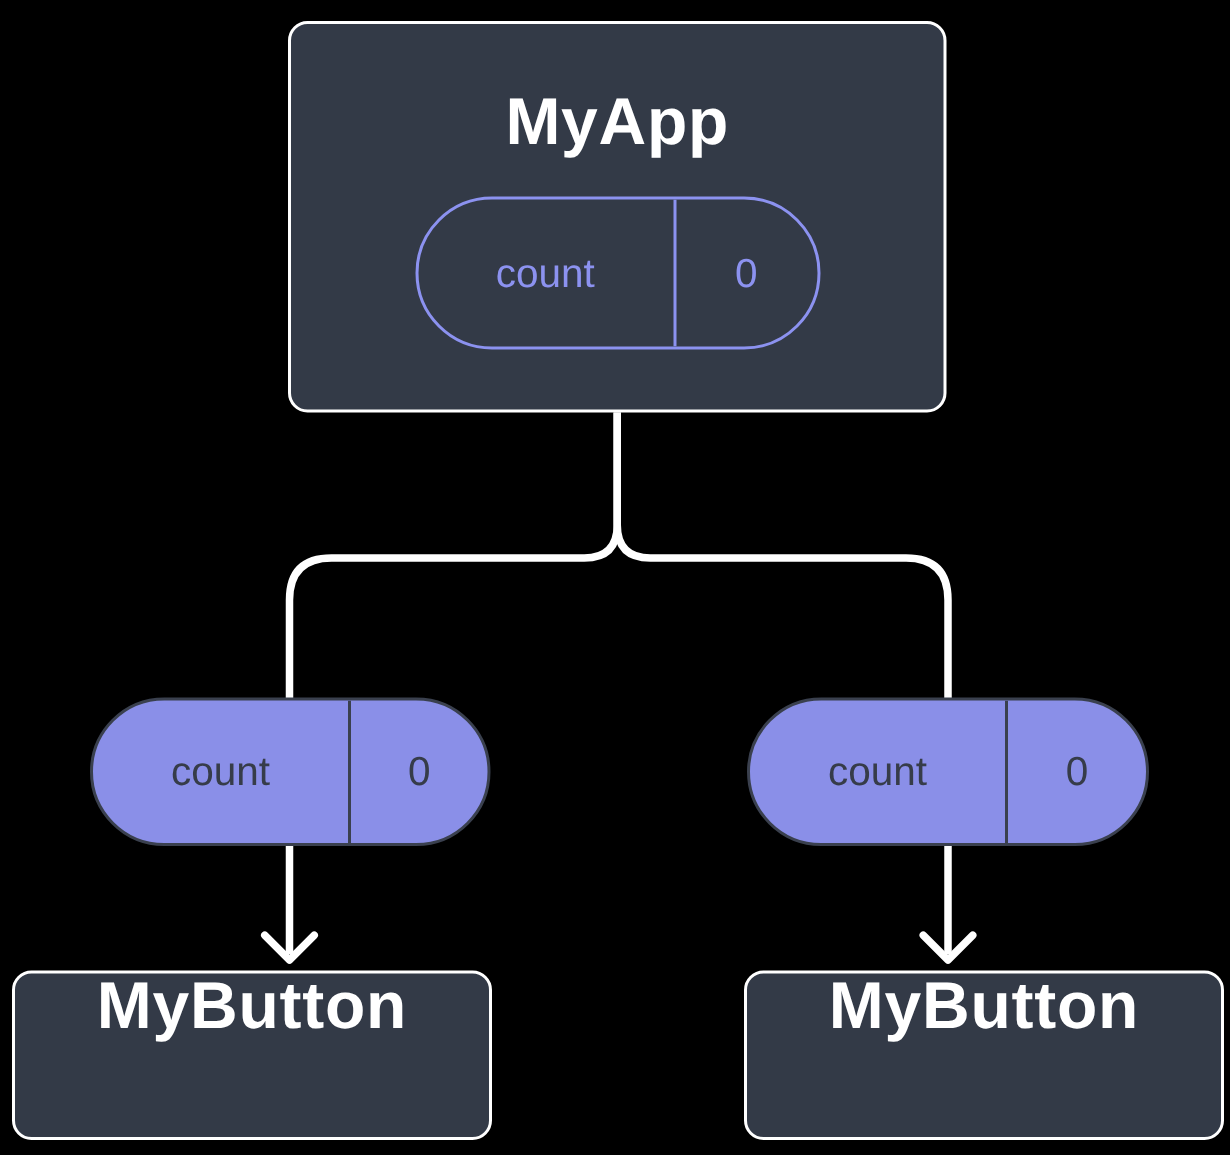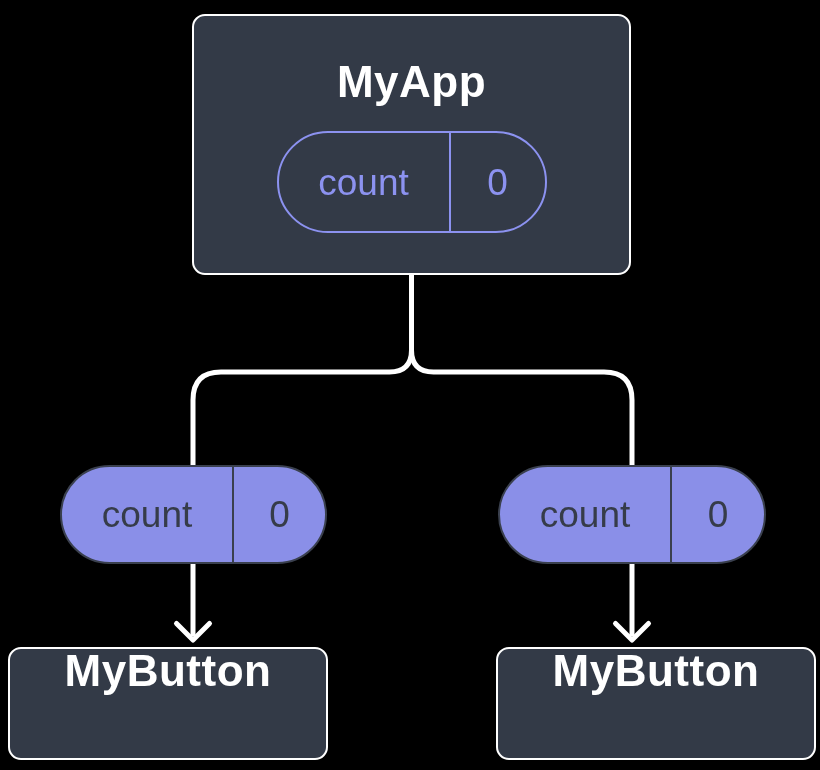--- a/index.html
+++ b/index.html
@@ -67,21 +67,21 @@
     font-weight: 600;
     letter-spacing: 0.5px;
     line-height: 1;
   }
 
   .pill {
     display: flex;
     align-items: stretch;
     border-radius: 999px;
     overflow: hidden;
-    font-size: 37px;
+    font-size: 27px;
     line-height: 1;
   }
   .pill .seg {
     display: flex;
     align-items: center;
     justify-content: center;
   }
 
   .pill.outline {
     margin-top: 27px;

